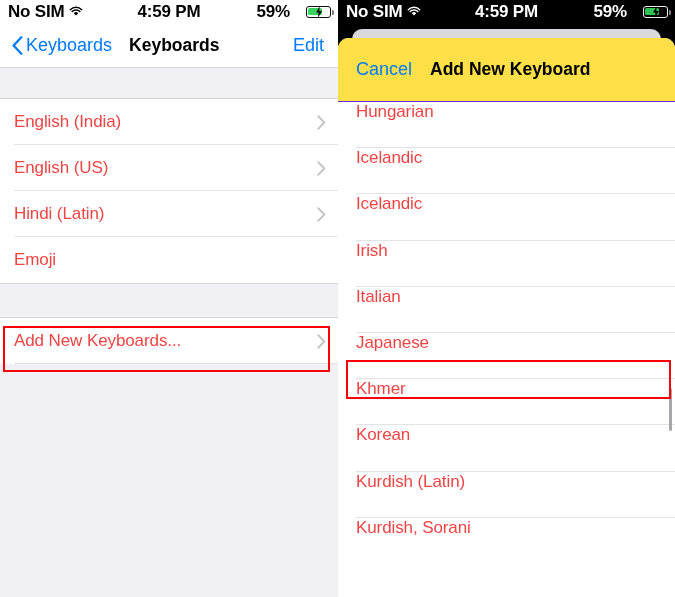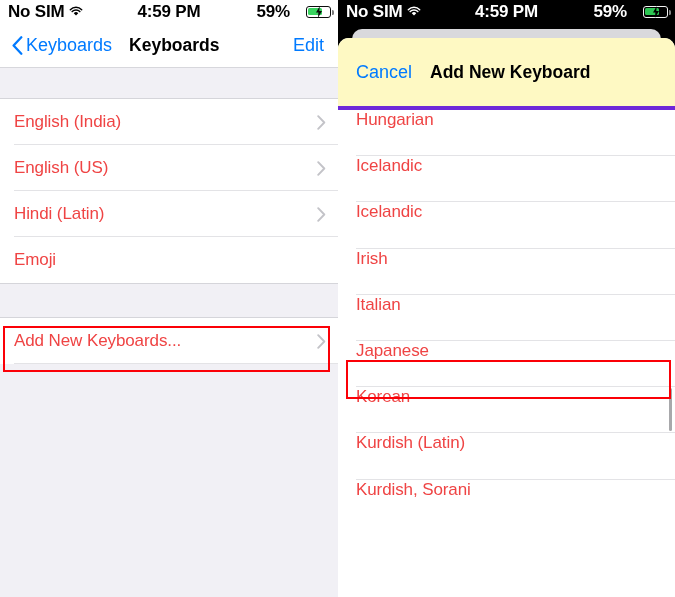--- a/index.html
+++ b/index.html
@@ -213,27 +213,27 @@
     position: absolute;
     left: 0;
     right: 0;
     top: 38px;
     bottom: 0;
     background: #ffffff;
     border-radius: 11px 11px 0 0;
     overflow: hidden;
   }
   .sheet-header {
-    height: 72px;
-    background: #fef9c3;
+    height: 64px;
+    background: #fde047;
     display: flex;
     align-items: center;
     padding-left: 18px;
     box-sizing: border-box;
-    border-bottom: 4px solid #6d28d9;
+    border-bottom: 1px solid #6d28d9;
   }
   .sheet-cancel {
     color: #007aff;
     font-size: 18px;
     cursor: pointer;
   }
   .sheet-title {
     font-size: 17.5px;
     font-weight: bold;
     color: #000;
@@ -407,20 +407,24 @@
         </div>
         <div class="row-r">
           <span class="row-label">Italian</span>
           <span class="row-r-sep"></span>
         </div>
         <div class="row-r">
           <span class="row-label">Japanese</span>
           <span class="row-r-sep"></span>
         </div>
         <div class="row-r">
+          <span class="row-label">Khmer</span>
+          <span class="row-r-sep"></span>
+        </div>
+        <div class="row-r">
           <span class="row-label">Korean</span>
           <span class="row-r-sep"></span>
         </div>
         <div class="row-r">
           <span class="row-label">Kurdish (Latin)</span>
           <span class="row-r-sep"></span>
         </div>
         <div class="row-r">
           <span class="row-label">Kurdish, Sorani</span>
 

